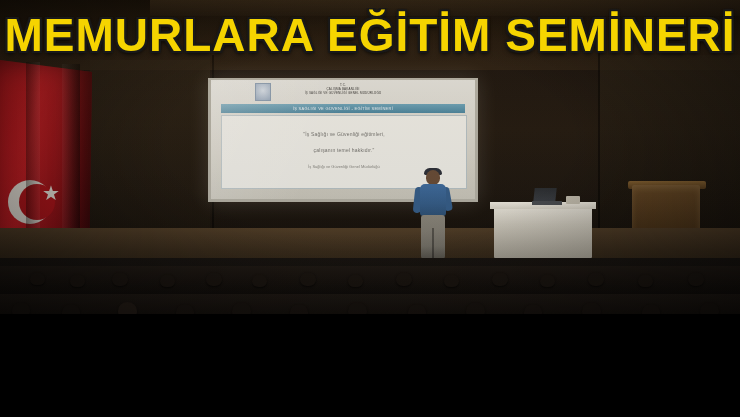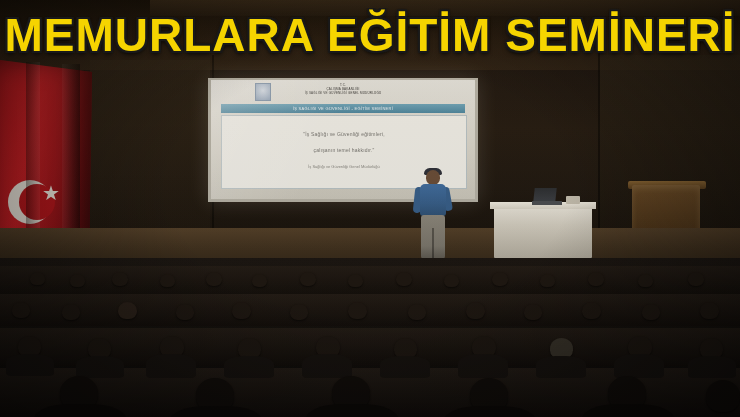--- a/index.html
+++ b/index.html
@@ -6,21 +6,21 @@
     margin: 0;
     padding: 0;
     background: #000;
   }
   body {
     font-family: "Liberation Sans", sans-serif;
   }
   #photo {
     position: relative;
     width: 740px;
-    height: 417px;
+    height: 314px;
     overflow: hidden;
     background: #0a0806;
   }
 
   
   .wall {
     position: absolute;
     left: 0; top: 0; right: 0;
     height: 270px;
     background:

